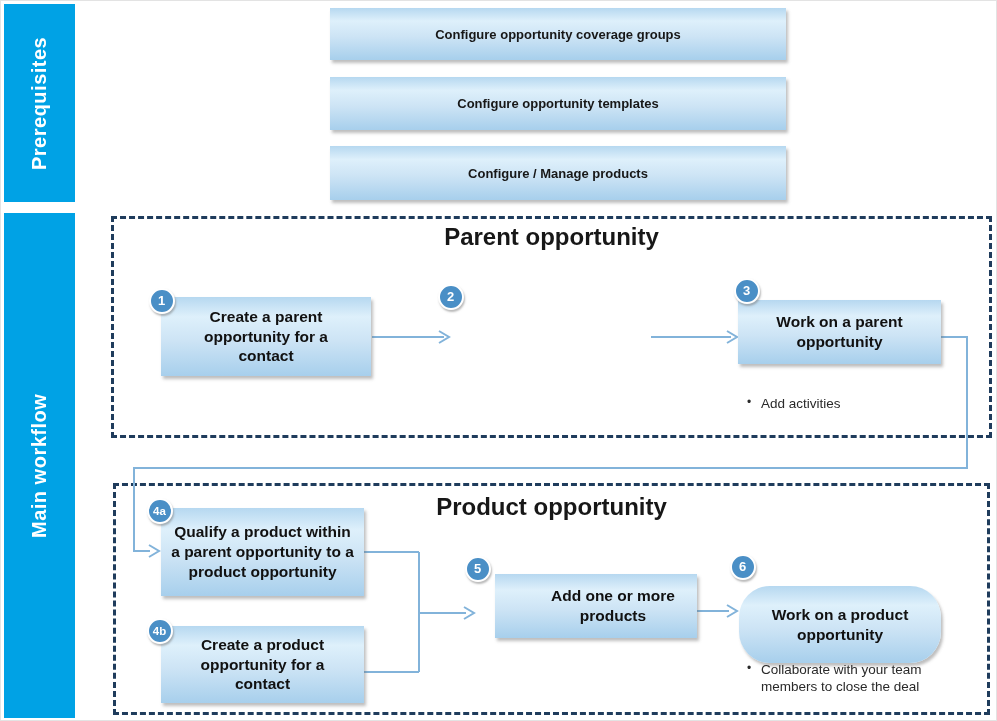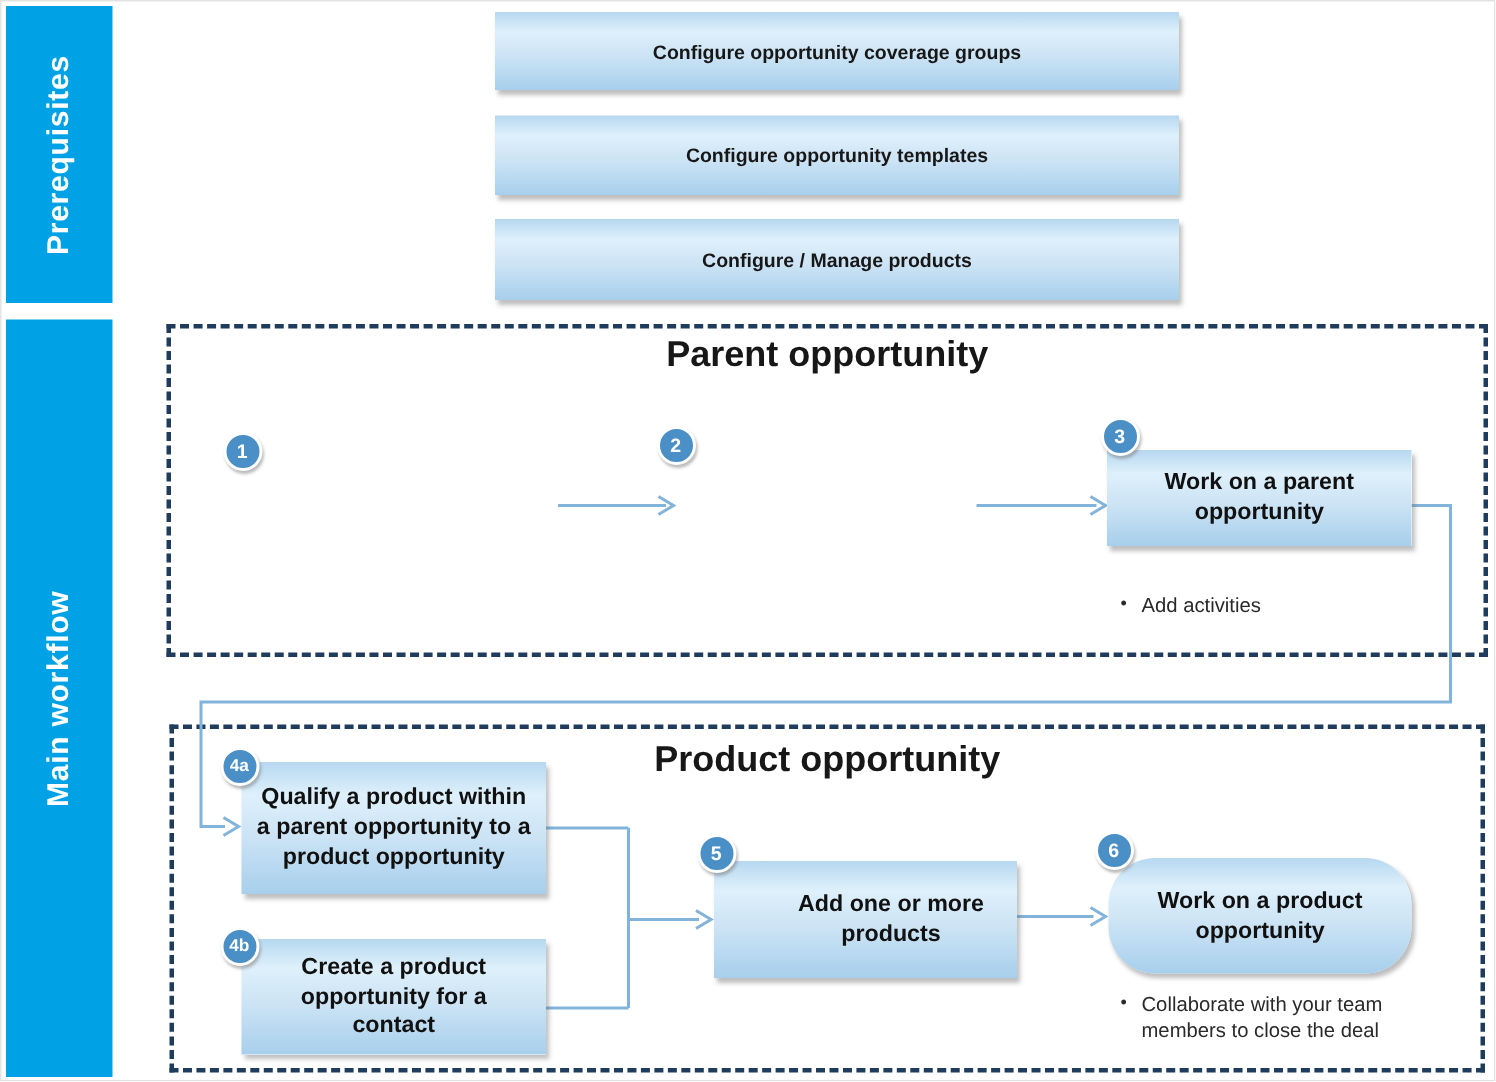--- a/index.html
+++ b/index.html
@@ -80,34 +80,37 @@
     <path d="M650 336 L730 336"></path>
     <path d="M726 330 L736 336 L726 342"></path>
     <path d="M940 336 L966 336 L966 467 L133 467 L133 550 L149 550"></path>
     <path d="M148 544 L158 550 L148 556"></path>
     <path d="M363 551 L418 551 M363 671 L418 671 M418 551 L418 671 M418 612 L465 612"></path>
     <path d="M463 606 L473 612 L463 618"></path>
     <path d="M677 610 L728 610"></path>
     <path d="M726 604 L736 610 L726 616"></path>
   </svg>
 
+  <div class="step-box" style="left:160px;top:296px;width:210px;height:79px;">
+    <span style="max-width:180px;">Create a parent opportunity for a contact</span>
+  </div>
   <div class="step-box" style="left:737px;top:299px;width:203px;height:64px;">
     <span style="max-width:165px;">Work on a parent opportunity</span>
   </div>
 
   <div class="step-box" style="left:160px;top:625px;width:203px;height:77px;">
     <span style="max-width:175px;">Create a product opportunity for a contact</span>
   </div>
   <div class="step-box" style="left:160px;top:507px;width:203px;height:88px;">
     <span style="max-width:183px;">Qualify a product within a parent opportunity to a product opportunity</span>
   </div>
-  <div class="step-box" style="left:475px;top:573px;width:202px;height:78px;padding-left:44px;">
+  <div class="step-box" style="left:494px;top:573px;width:202px;height:64px;padding-left:44px;">
     <span style="max-width:160px;">Add one or more products</span>
   </div>
-  <div class="step-box" style="left:738px;top:571px;width:202px;height:77px;border-radius:31px;">
+  <div class="step-box" style="left:738px;top:585px;width:202px;height:77px;border-radius:31px;">
     <span style="max-width:165px;">Work on a product opportunity</span>
   </div>
 
   <div class="circle" style="left:147.5px;top:286.5px;">1</div>
   <div class="circle" style="left:436.5px;top:282.5px;">2</div>
   <div class="circle" style="left:732.5px;top:276.5px;">3</div>
   <div class="circle small" style="left:145.5px;top:496.5px;">4a</div>
   <div class="circle small" style="left:145.5px;top:616.5px;">4b</div>
   <div class="circle" style="left:463.5px;top:554.5px;">5</div>
   <div class="circle" style="left:728.5px;top:552.5px;">6</div>

